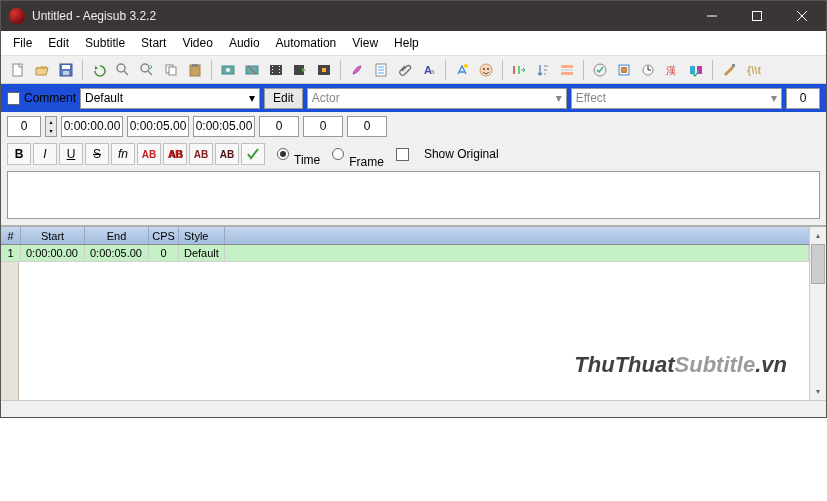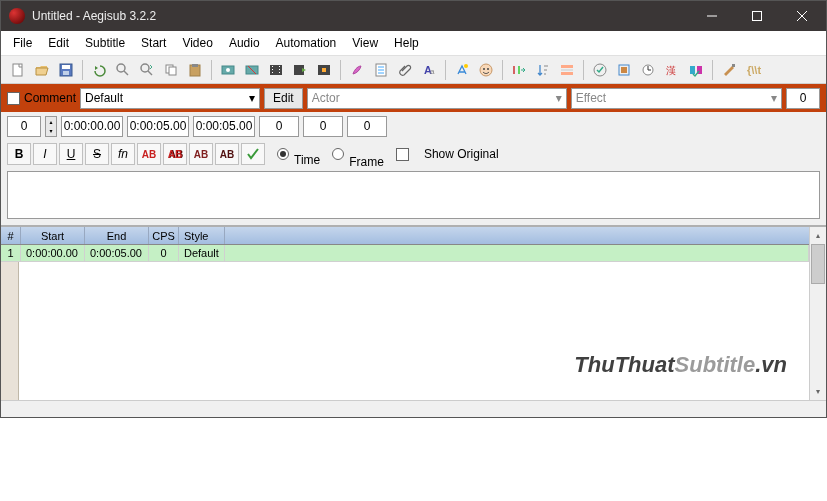--- a/index.html
+++ b/index.html
@@ -9,21 +9,21 @@
 .titlebar .appicon { width: 16px; height: 16px; border-radius: 50%; background: radial-gradient(circle at 30% 30%, #d33, #500); margin-right: 7px; flex-shrink: 0; }
 .titlebar .title { flex: 1; font-size: 12px; color: #eee; }
 .winctrl { display: flex; }
 .winctrl div { width: 45px; height: 30px; display: flex; align-items: center; justify-content: center; color: #fff; }
 .winctrl svg { stroke: #fff; stroke-width: 1; fill: none; }
 .menubar { height: 20px; background: #fff; border-bottom: 1px solid #e0e0e0; display: flex; align-items: center; padding: 12px 4px; gap: 0; }
 .menubar span { padding: 2px 8px; font-size: 12px; }
 .toolbar { height: 28px; background: #f0f0f0; border-bottom: 1px solid #d0d0d0; display: flex; align-items: center; padding: 2px 6px; gap: 2px; }
 .tb-btn { width: 22px; height: 22px; display: flex; align-items: center; justify-content: center; border: 1px solid transparent; }
 .tb-sep { width: 1px; height: 20px; background: #c0c0c0; margin: 0 3px; }
-.editrow1 { height: 28px; background: #c2410c; display: flex; align-items: center; padding: 3px 6px; gap: 4px; }
+.editrow1 { height: 28px; background: #1d4ed8; display: flex; align-items: center; padding: 3px 6px; gap: 4px; }
 .chk { width: 13px; height: 13px; border: 1px solid #666; background: #fff; }
 .lbl { font-size: 12px; }
 .combo { height: 21px; border: 1px solid #999; background: #fff; display: flex; align-items: center; padding: 0 4px; position: relative; }
 .combo .arrow { position: absolute; right: 4px; top: 50%; transform: translateY(-50%); }
 .btn { height: 21px; border: 1px solid #999; background: #e8e8e8; padding: 0 8px; display: flex; align-items: center; font-size: 12px; }
 .numfield { height: 21px; border: 1px solid #999; background: #fff; display: flex; align-items: center; justify-content: center; font-size: 12px; }
 .editrow2 { height: 28px; background: #f0f0f0; display: flex; align-items: center; padding: 3px 6px; gap: 4px; }
 .spinner { width: 12px; height: 21px; display: flex; flex-direction: column; border: 1px solid #999; }
 .spinner div { flex: 1; background: #e8e8e8; display: flex; align-items: center; justify-content: center; font-size: 6px; }
 .formatrow { height: 28px; background: #f0f0f0; display: flex; align-items: center; padding: 3px 6px; gap: 2px; }

